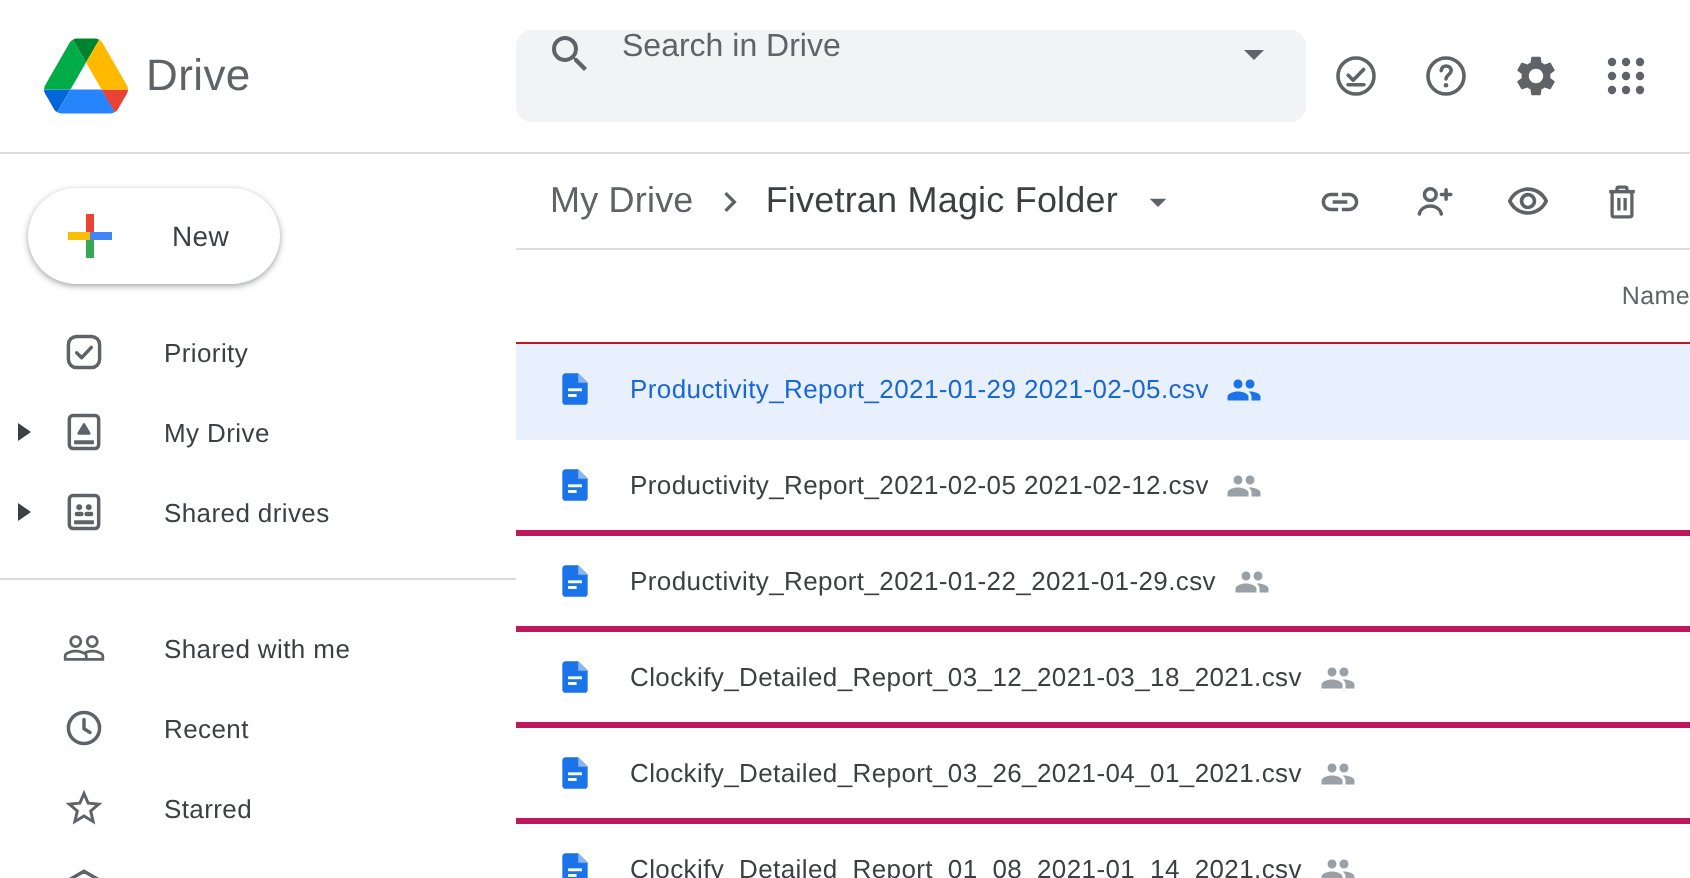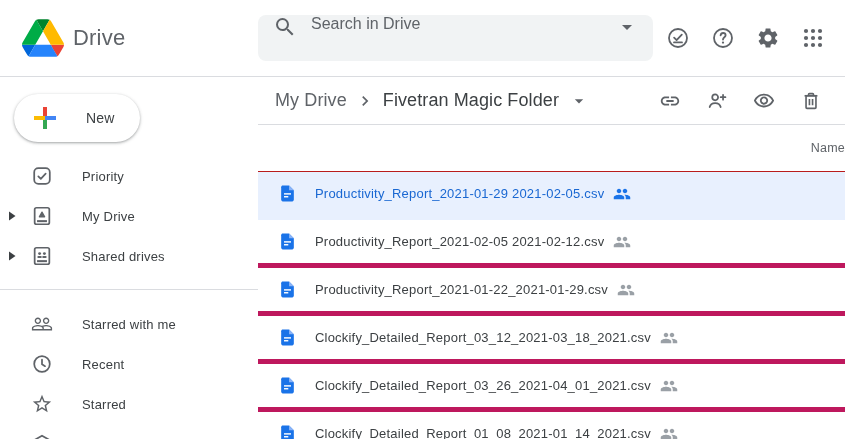--- a/index.html
+++ b/index.html
@@ -51,21 +51,21 @@
   .crumb.current { color:#3c4043; }
   .crumb-sep { display:flex; margin:0 6px; }
   .crumb-caret { display:flex; margin-left:8px; cursor:pointer; }
   .toolbar .spacer { flex:1; }
   .toolbar .icon-btn { width:40px; height:40px; margin-left:7px; }
 
   .list-header { height:47px; flex:none; display:flex; align-items:center; border-bottom:1px solid #b91c1c; padding-left:16px;justify-content:flex-end; }
   .list-header .col-name { font-size:12.5px; font-weight:500; color:#5f6368; letter-spacing:.2px; }
 
   .file-list { flex:1; overflow:hidden; }
-  .file-row { height:48px; display:flex; align-items:center; padding-left:20px; border-bottom:5px solid #be185d; cursor:pointer; }
+  .file-row { height:48px; display:flex; align-items:center; padding-left:20px; border-bottom:3px solid #be185d; cursor:pointer; }
   .file-row .ficon { flex:none; display:flex; }
   .file-row .file-name { margin-left:18px; font-size:13px; font-weight:500; color:#3c4043; letter-spacing:.2px;
     white-space:nowrap; overflow:hidden; text-overflow:ellipsis; }
   .file-row .shared-icon { margin-left:9px; display:flex; flex:none; color:#9aa0a6; }
   .file-row.selected { background:#e8f0fe; border-bottom-color:#e8f0fe; }
   .file-row.selected .file-name { color:#1967d2; }
   .file-row.selected .shared-icon { color:#1a73e8; }
 
   svg { display:block; }
 </style>
@@ -202,21 +202,21 @@
 
         <hr class="side-divider">
 
         <div class="nav-item">
           <span class="expander"></span>
           <span class="nicon">
             <svg width="22" height="22" viewBox="0 0 24 24" fill="#5f6368">
               <path d="M16.5 13c-1.2 0-3.07.34-4.5 1-1.43-.67-3.3-1-4.5-1C5.33 13 1 14.08 1 16.25V19h22v-2.75c0-2.17-4.33-3.25-6.5-3.25zm-4 4.5h-10v-1.25c0-.54 2.56-1.75 5-1.75s5 1.21 5 1.75v1.25zm9 0H14v-1.25c0-.46-.2-.86-.52-1.22.88-.3 1.96-.53 3.02-.53 2.44 0 5 1.21 5 1.75v1.25zM7.5 12c1.93 0 3.5-1.57 3.5-3.5S9.43 5 7.5 5 4 6.57 4 8.5 5.57 12 7.5 12zm0-5.5c1.1 0 2 .9 2 2s-.9 2-2 2-2-.9-2-2 .9-2 2-2zm9 5.5c1.93 0 3.5-1.57 3.5-3.5S18.43 5 16.5 5 13 6.57 13 8.5s1.57 3.5 3.5 3.5zm0-5.5c1.1 0 2 .9 2 2s-.9 2-2 2-2-.9-2-2 .9-2 2-2z"></path>
             </svg>
           </span>
-          <span class="nlabel">Starred with me</span>
+          <span class="nlabel">Shared with me</span>
         </div>
 
         <div class="nav-item">
           <span class="expander"></span>
           <span class="nicon">
             <svg width="22" height="22" viewBox="0 0 24 24" fill="none" stroke="#5f6368" stroke-width="1.9">
               <circle cx="12" cy="12" r="8.5"></circle>
               <path d="M12 7.3v5.1l3.3 2" stroke-linecap="round" stroke-linejoin="round"></path>
             </svg>
           </span>

